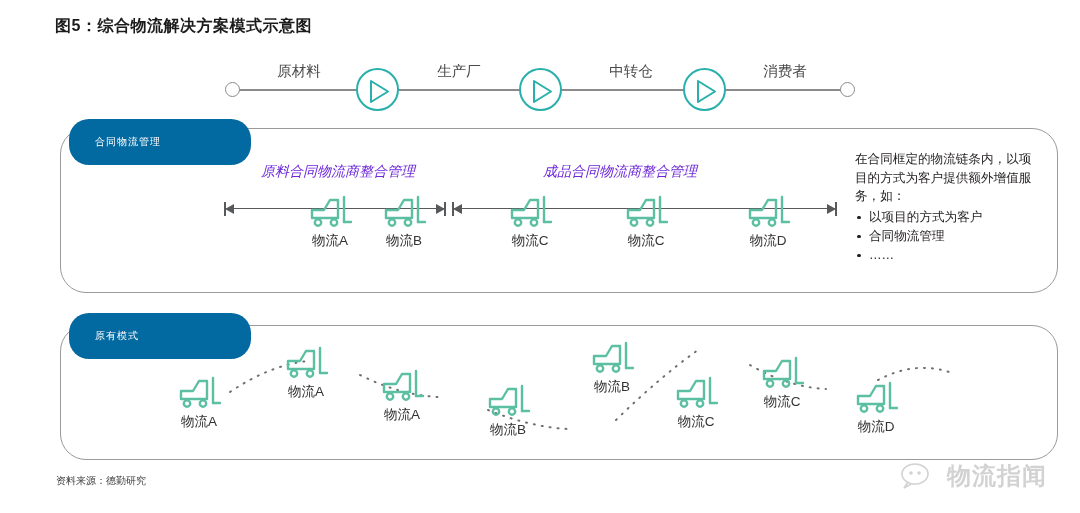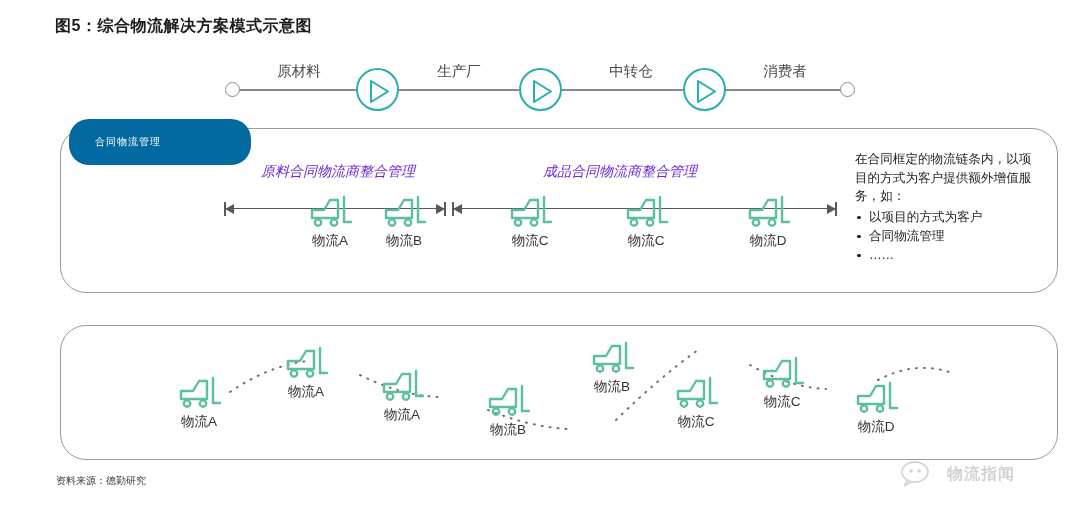--- a/index.html
+++ b/index.html
@@ -119,21 +119,21 @@
   
   .source{
     position:absolute;left:56px;top:474px;font-size:10px;color:#3a3a3a;
   }
   .watermark{
     position:absolute;left:900px;top:460px;
     display:flex;align-items:center;gap:5px;
     opacity:.30;
   }
   .watermark .wm-text{
-    font-size:16px;font-weight:bold;color:#6d6d6d;letter-spacing:1px;
+    font-size:24px;font-weight:bold;color:#6d6d6d;letter-spacing:1px;
   }
 </style>
 </head>
 <body>
 
 <div class="canvas">
 
   <div class="title">图5：综合物流解决方案模式示意图</div>
 
   <div class="timeline">
@@ -254,20 +254,23 @@
   <div class="note">
     <div><span>在</span><b>合同框定</b><span>的物流链条内，以项目的方式为客户</span><b>提供额外增值服务</b><span>，如：</span></div>
     <ul class="bullets">
       <li>以项目的方式为客户</li>
       <li>合同物流管理</li>
       <li>……</li>
     </ul>
   </div>
 
   <div class="panel" id="panel-legacy"></div>
+  <div class="pill" id="pill-legacy">
+    <span>原有模式</span>
+  </div>
 
   <svg class="dots" style="left:60px;top:325px;width:998px;height:135px" viewBox="0 0 998 135">
     <g fill="none" stroke="#6f6f6f" stroke-width="2" stroke-linecap="round" stroke-dasharray="1 7">
       <path d="M170 67 Q210 40 248 36"></path>
       <path d="M300 50 Q340 70 378 72"></path>
       <path d="M428 85 Q470 102 508 104"></path>
       <path d="M556 95 Q600 52 638 25"></path>
       <path d="M690 40 Q728 62 766 64"></path>
       <path d="M818 55 Q856 35 892 48"></path>
     </g>

